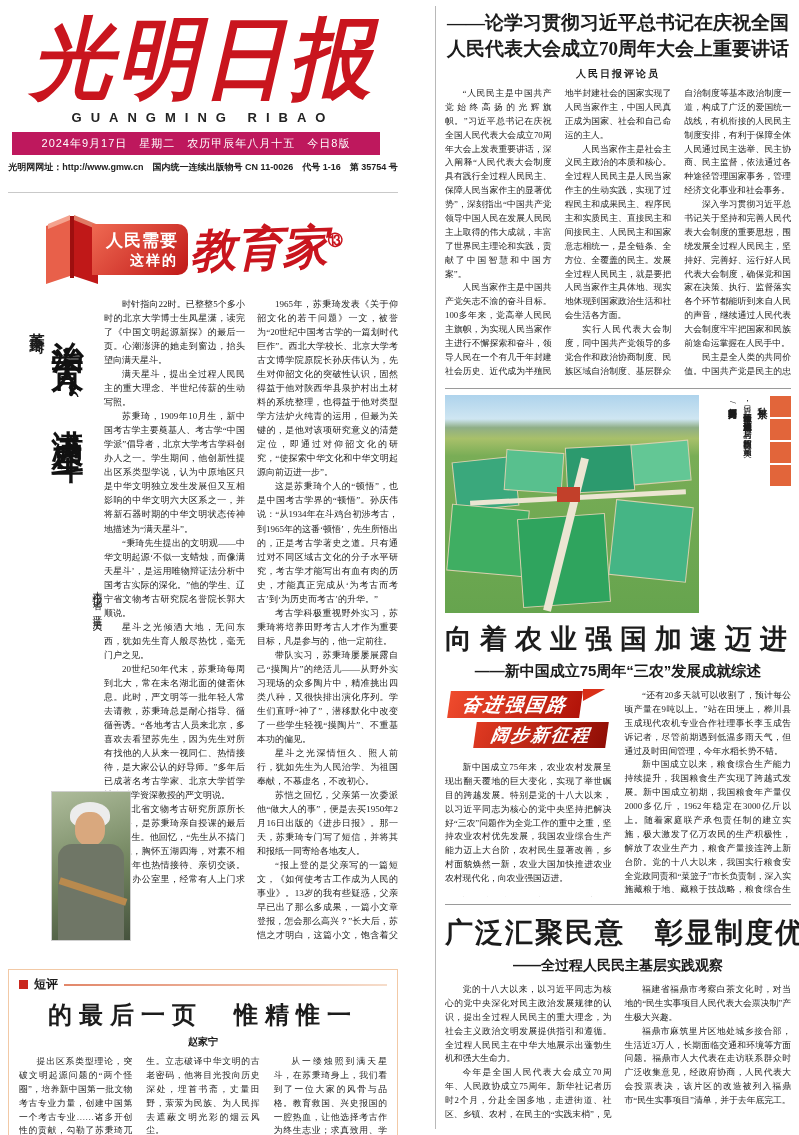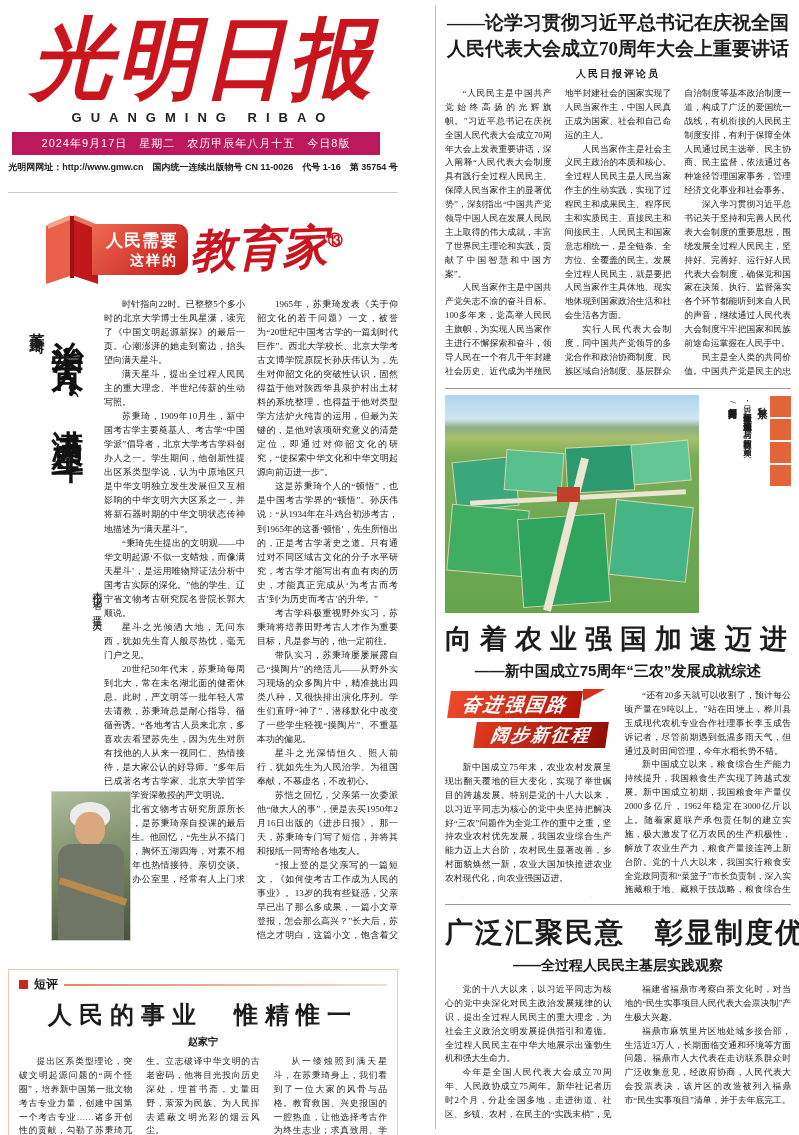--- a/index.html
+++ b/index.html
@@ -162,21 +162,21 @@
 
       </div>
     </div>
 
     <div class="cm-box">
       <div class="cm-labelrow">
         <span class="cm-sq"></span>
         <span class="cm-label sans">短评</span>
         <span class="cm-rule"></span>
       </div>
-      <div class="cm-headline">人民的事业　惟精惟一</div>
+      <div class="cm-headline">的最后一页　惟精惟一</div>
       <div class="cm-byline">赵家宁</div>
       <div class="cm-cols txt">
             <p>提出区系类型理论，突破文明起源问题的“两个怪圈”，培养新中国第一批文物考古专业力量，创建中国第一个考古专业……诸多开创性的贡献，勾勒了苏秉琦兀兀穷年、耕耘不辍的学术人生。立志破译中华文明的古老密码，他将目光投向历史深处，埋首书斋，丈量田野，萦萦为民族、为人民挥去遮蔽文明光彩的烟云风尘。</p>
             <p>从一缕烛照到满天星斗，在苏秉琦身上，我们看到了一位大家的风骨与品格。教育救国、兴史报国的一腔热血，让他选择考古作为终生志业；求真致用、学术经世的使命意识，让他为中国考古学科的建设、考古人才的培育倾注全部心血。胸怀建设“人民的事业”的壮志意愿，他既在耄耋之年依旧思绪泉涌，著就《中国文明起源新探》，为大众打开考古学的神圣大门奉上一把珍贵钥匙。</p>
           </div>
     </div>
   </div>
 
   <div class="right-col">
 

